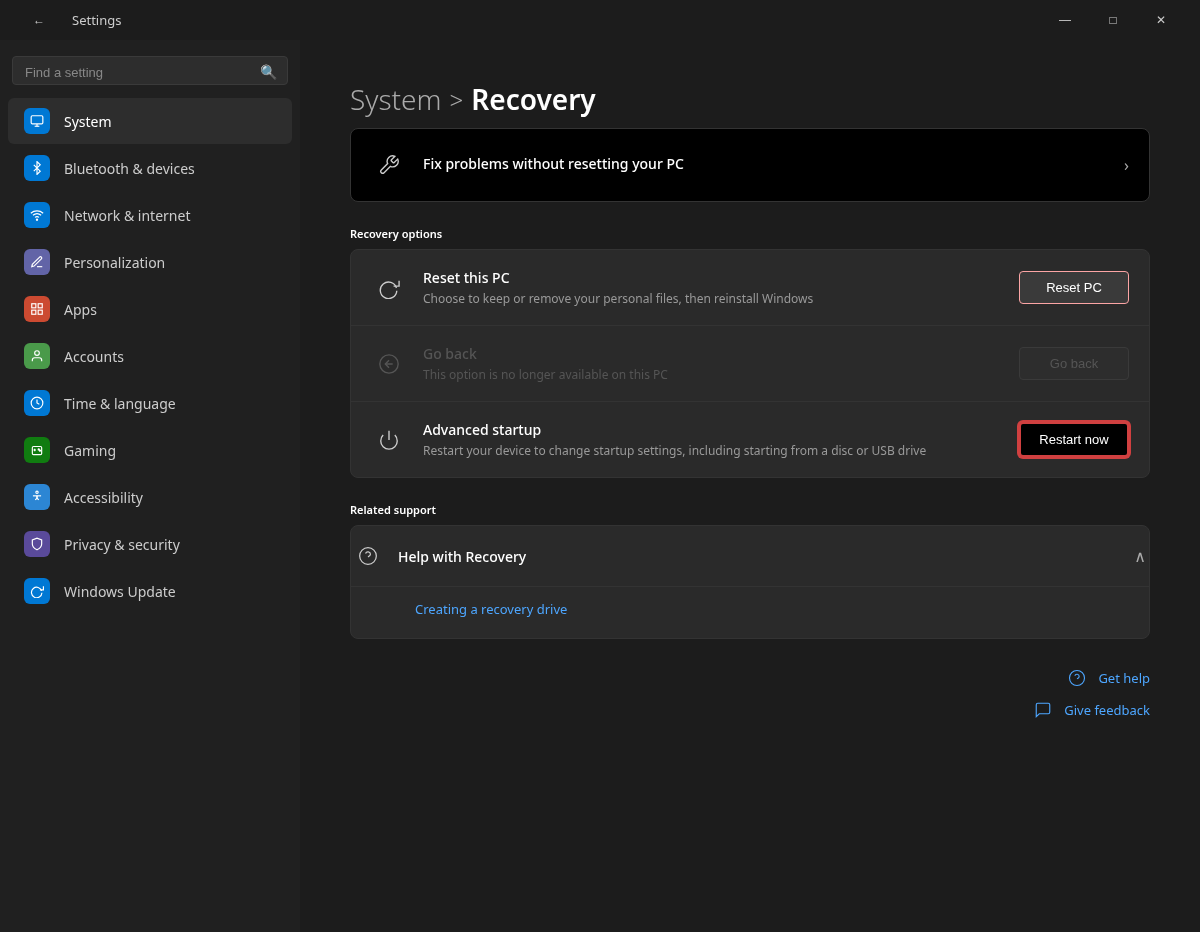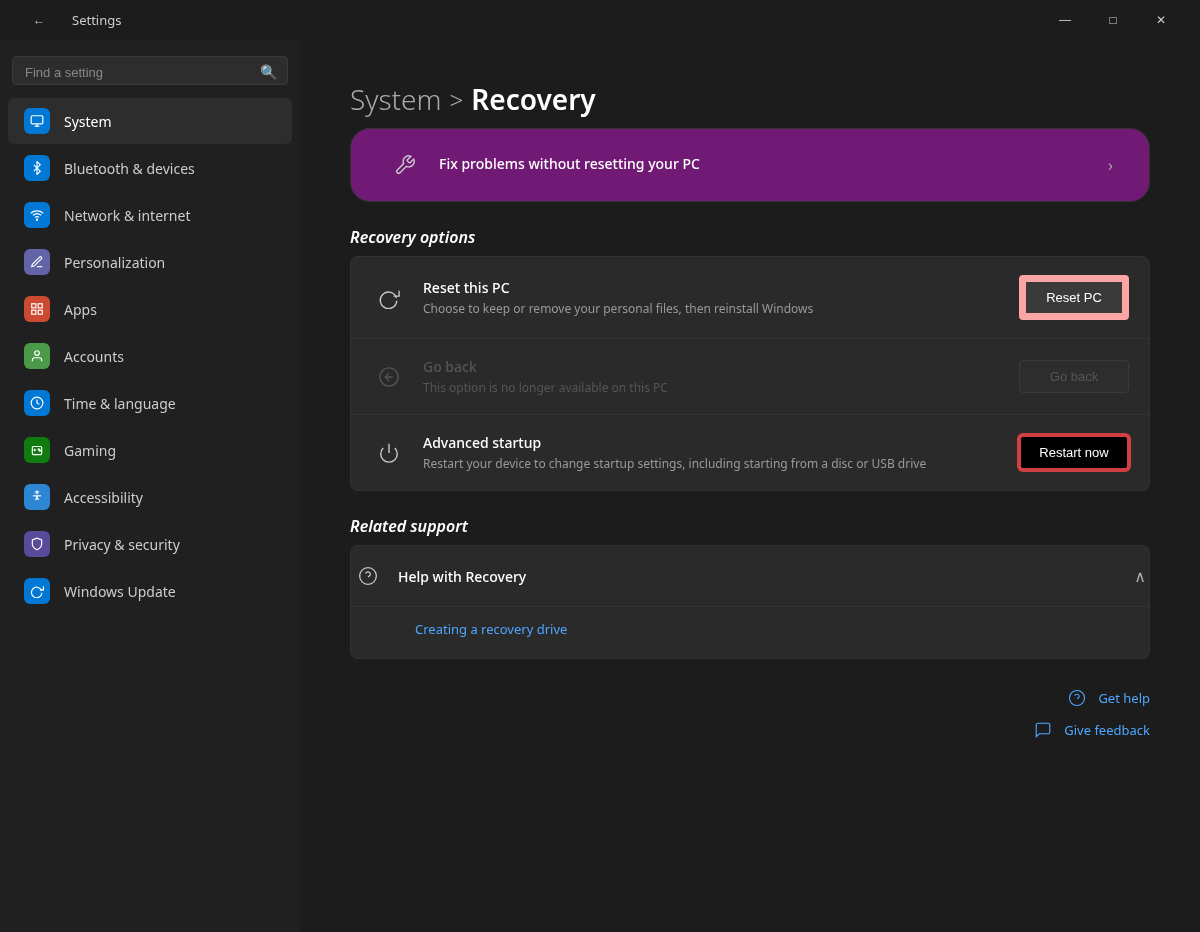--- a/index.html
+++ b/index.html
@@ -161,23 +161,23 @@
       font-weight: 600;
     }
     .page-subtitle {
       color: #aaa;
       font-size: 13px;
       margin-bottom: 28px;
     }
 
     
     .fix-card {
-      background: #701a75;
-      border-radius: 20px;
-      padding: 18px 36px;
+      background: #000000;
+      border-radius: 8px;
+      padding: 18px 20px;
       display: flex;
       align-items: center;
       gap: 16px;
       margin-bottom: 24px;
       cursor: pointer;
       border: 1px solid #333;
     }
     .fix-card-icon {
       width: 36px;
       height: 36px;
@@ -199,25 +199,24 @@
       font-size: 12px;
       color: #999;
     }
     .fix-card-chevron {
       color: #aaa;
       font-size: 16px;
     }
 
     
     .section-header {
-      font-size: 16px;
+      font-size: 11px;
       font-weight: 600;
       color: #fff;
       margin-bottom: 8px;
-      font-style: italic;
     }
 
     
     .options-container {
       background: #2a2a2a;
       border-radius: 8px;
       border: 1px solid #333;
       margin-bottom: 24px;
       overflow: hidden;
     }
@@ -259,21 +258,21 @@
       border: none;
       cursor: pointer;
       font-size: 13px;
       font-weight: 500;
       min-width: 110px;
       white-space: nowrap;
     }
     .btn-primary {
       background: #3a3a3a;
       color: #fff;
-      border: 7px solid #fca5a5;
+      border: 1px solid #fca5a5;
     }
     .btn-disabled {
       background: #2d2d2d;
       color: #555;
       border: 1px solid #3a3a3a;
       cursor: not-allowed;
     }
     .btn-restart {
       background: #000000;
       color: #fff;

